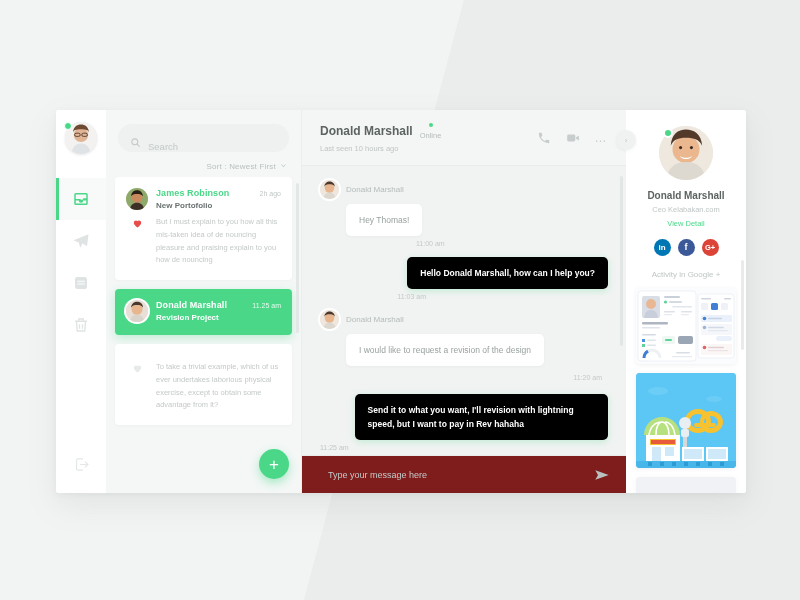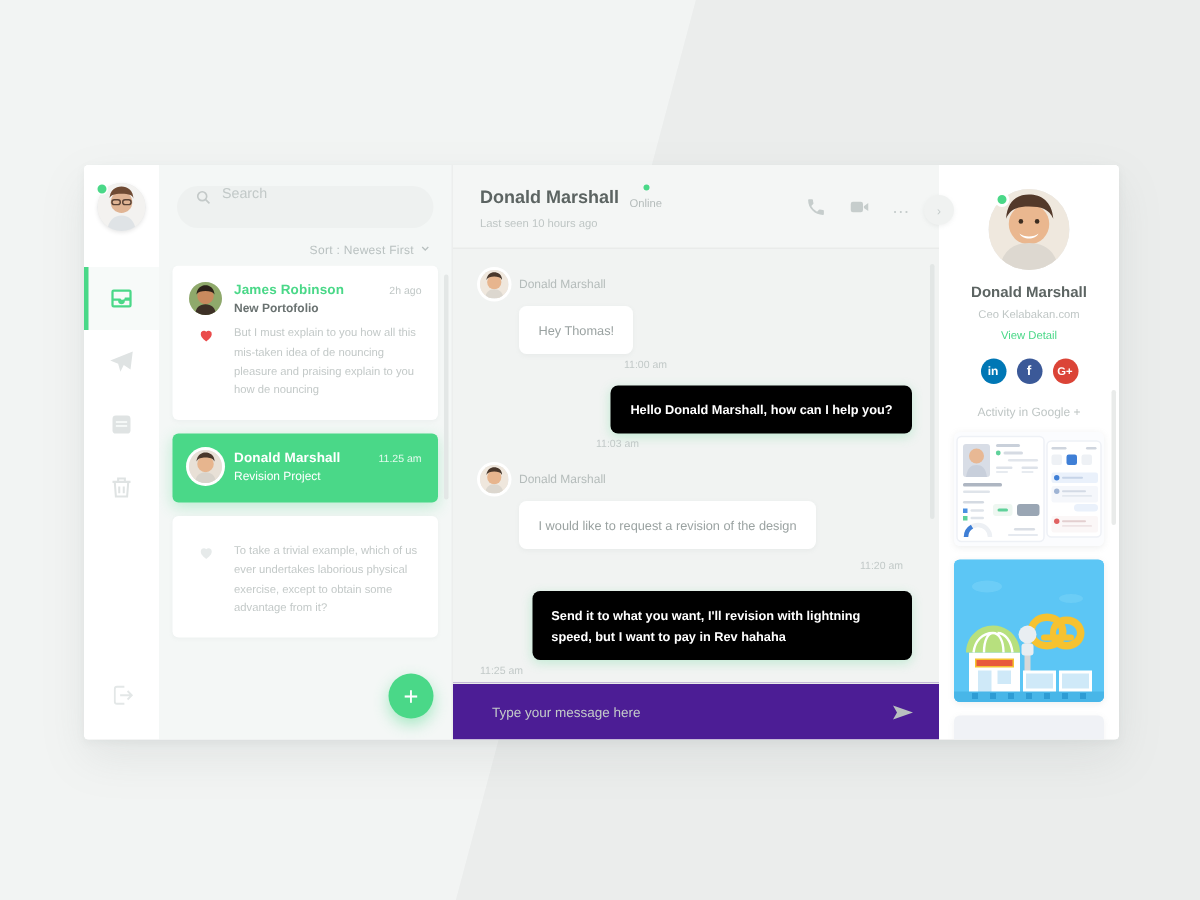--- a/index.html
+++ b/index.html
@@ -74,21 +74,21 @@
   .list-panel {
     width: 196px; flex: none;
     background: #f4f7f6;
     display: flex; flex-direction: column;
     position: relative;
     border-right: 1px solid #eceeed;
   }
   .search-wrap { padding: 14px 12px 0 12px; }
   .search-box {
     height: 28px; border-radius: 14px; background: #eef1f0;
-    display: flex; align-items: flex-start; gap: 7px; padding: 0 12px;
+    display: flex; align-items: flex-end; gap: 7px; padding: 0 12px;
   }
   .search-box svg { width: 11px; height: 11px; color: #c3c9c8; flex:none; }
   .search-box input {
     border: none; outline: none; background: transparent;
     font-family: inherit; font-size: 9.5px; color: #9aa3a2; width: 100%;
   }
   .search-box input::placeholder { color: #c2c9c8; }
   .sort-row {
     display: flex; justify-content: flex-end; align-items: center; gap: 4px;
     padding: 10px 14px 6px 0; font-size: 8px; color: #b9c1c0; letter-spacing:.2px;
@@ -110,21 +110,21 @@
     overflow: hidden; background: #e6e8e9; box-shadow: 0 0 0 2px #fff;
   }
   .msg-av svg { width: 100%; height: 100%; display: block; }
   .msg-meta { flex: 1; min-width: 0; }
   .msg-head { display: flex; justify-content: space-between; align-items: baseline; gap: 4px; }
   .msg-name { font-size: 9px; font-weight: bold; color: #4ad888; letter-spacing:.1px; }
   .msg-card.sel .msg-name { color: #fff; }
   .msg-time { font-size: 7px; color: #c0c7c6; white-space: nowrap; }
   .msg-card.sel .msg-time { color: #e4fbee; }
   .msg-subj { font-size: 8px; color: #6a7271; margin-top: 3px; font-weight:700; }
-  .msg-card.sel .msg-subj { color: #fff; font-weight:400; }
+  .msg-card.sel .msg-subj { color: #fff; font-weight:700; }
   .msg-body-row { display: flex; gap: 8px; margin-top: 6px; align-items: flex-start; }
   .heart { width: 22px; flex: none; display: flex; justify-content: center; padding-top: 2px; }
   .heart svg { width: 11px; height: 11px; }
   .msg-excerpt { font-size: 7.5px; line-height: 1.7; color: #c3c9c8; flex:1; }
   .msg-card.sel .msg-excerpt { color: #ffffff; }
   .list-scrollbar {
     position: absolute; right: 2px; top: 6px; width: 3px; height: 150px;
     border-radius: 2px; background: #e3e7e6;
   }
   .fab {
@@ -173,21 +173,21 @@
     padding: 9px 13px;
   }
   .bub-in { background: #fff; color: #9aa2a1; margin-left: 26px; box-shadow: 0 1px 3px rgba(140,150,150,.08); }
   .bub-out { background: #000000; color: #fff; font-weight: bold; box-shadow: 0 2px 7px rgba(74,216,136,.28); }
   .t-in { font-size: 7px; color: #c2c9c8; margin: 4px 0 0 96px; }
   .row-out { text-align: right; margin-bottom: 10px; }
   .t-out { font-size: 7px; color: #c2c9c8; margin-top: 4px; margin-right: 182px; }
   .t-out.left { text-align: left; margin: 4px 0 0 0; }
 
   .chat-input {
-    height: 38px; flex: none; background: #4c1d95;
+    height: 38px; flex: none; background: #7f1d1d;
     border-top: 1px solid #e9ebea;
     display: flex; align-items: center; gap: 10px; padding: 0 16px;
   }
   .chat-input input {
     flex: 1; border: none; outline: none; background: transparent;
     font-family: inherit; font-size: 9px; color: #8e9796;
   }
   .chat-input input::placeholder { color: #c3cac9; }
   .send-btn svg { width: 16px; height: 16px; color: #b9c1c0; display:block; }
 

